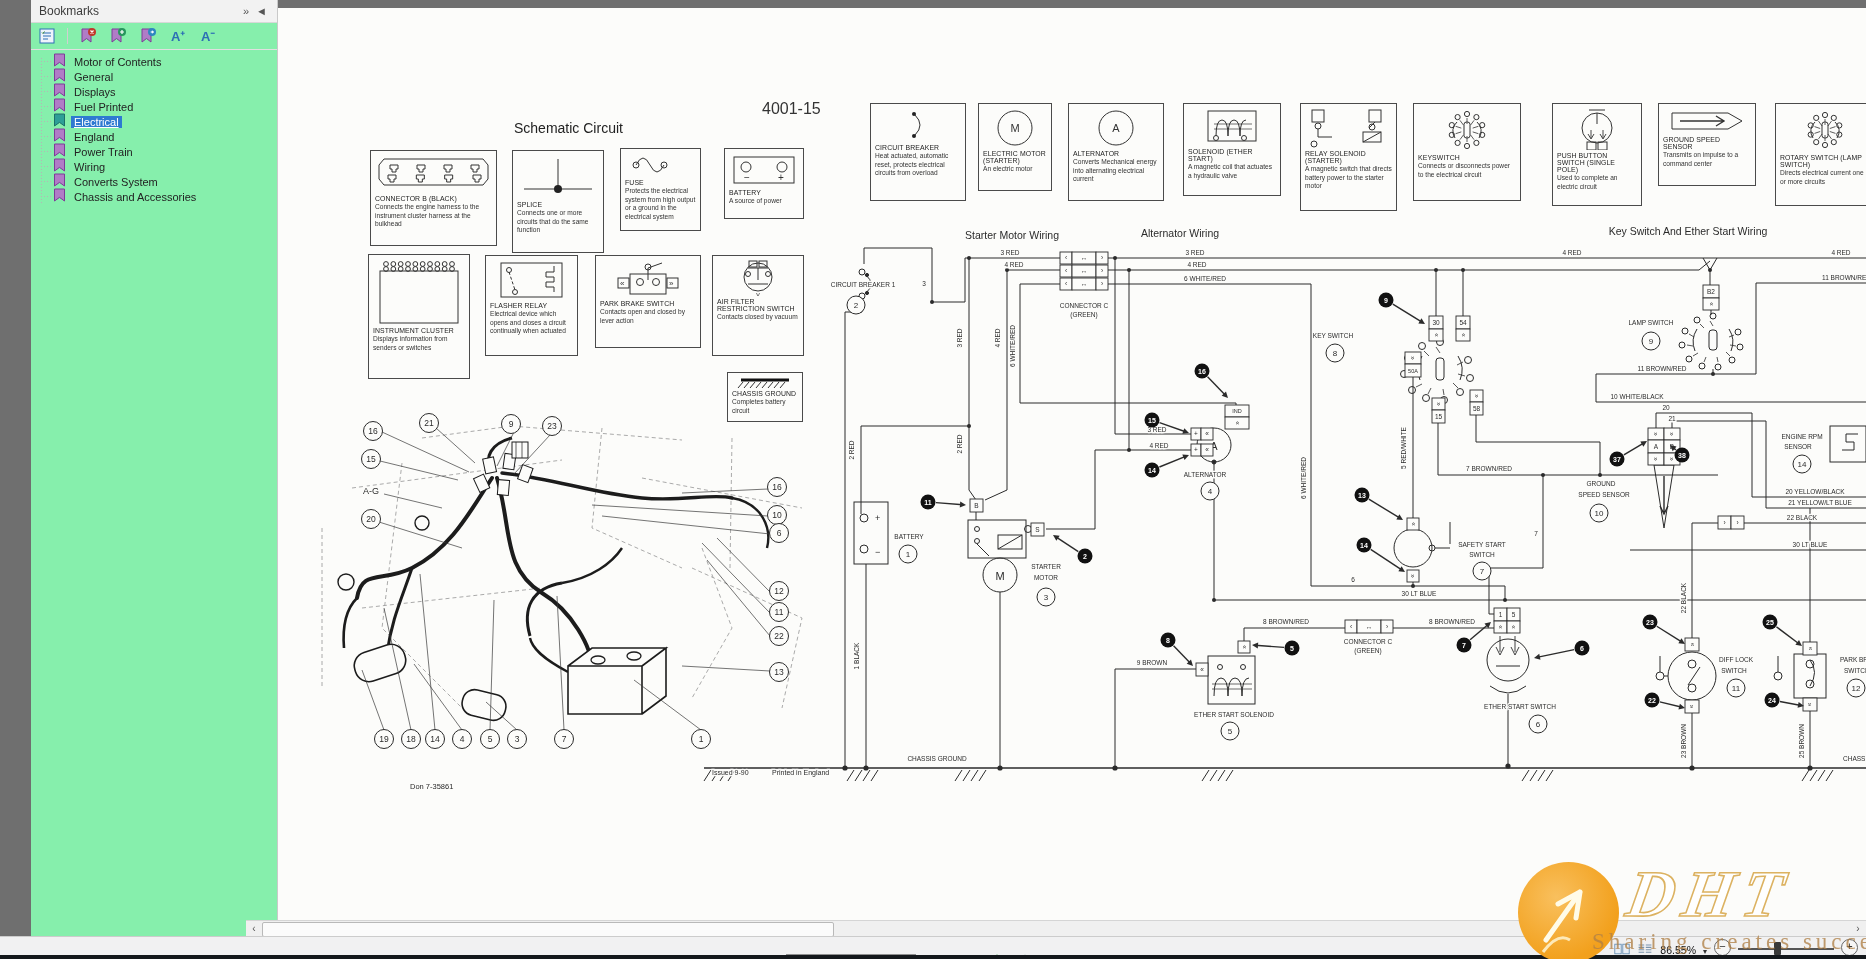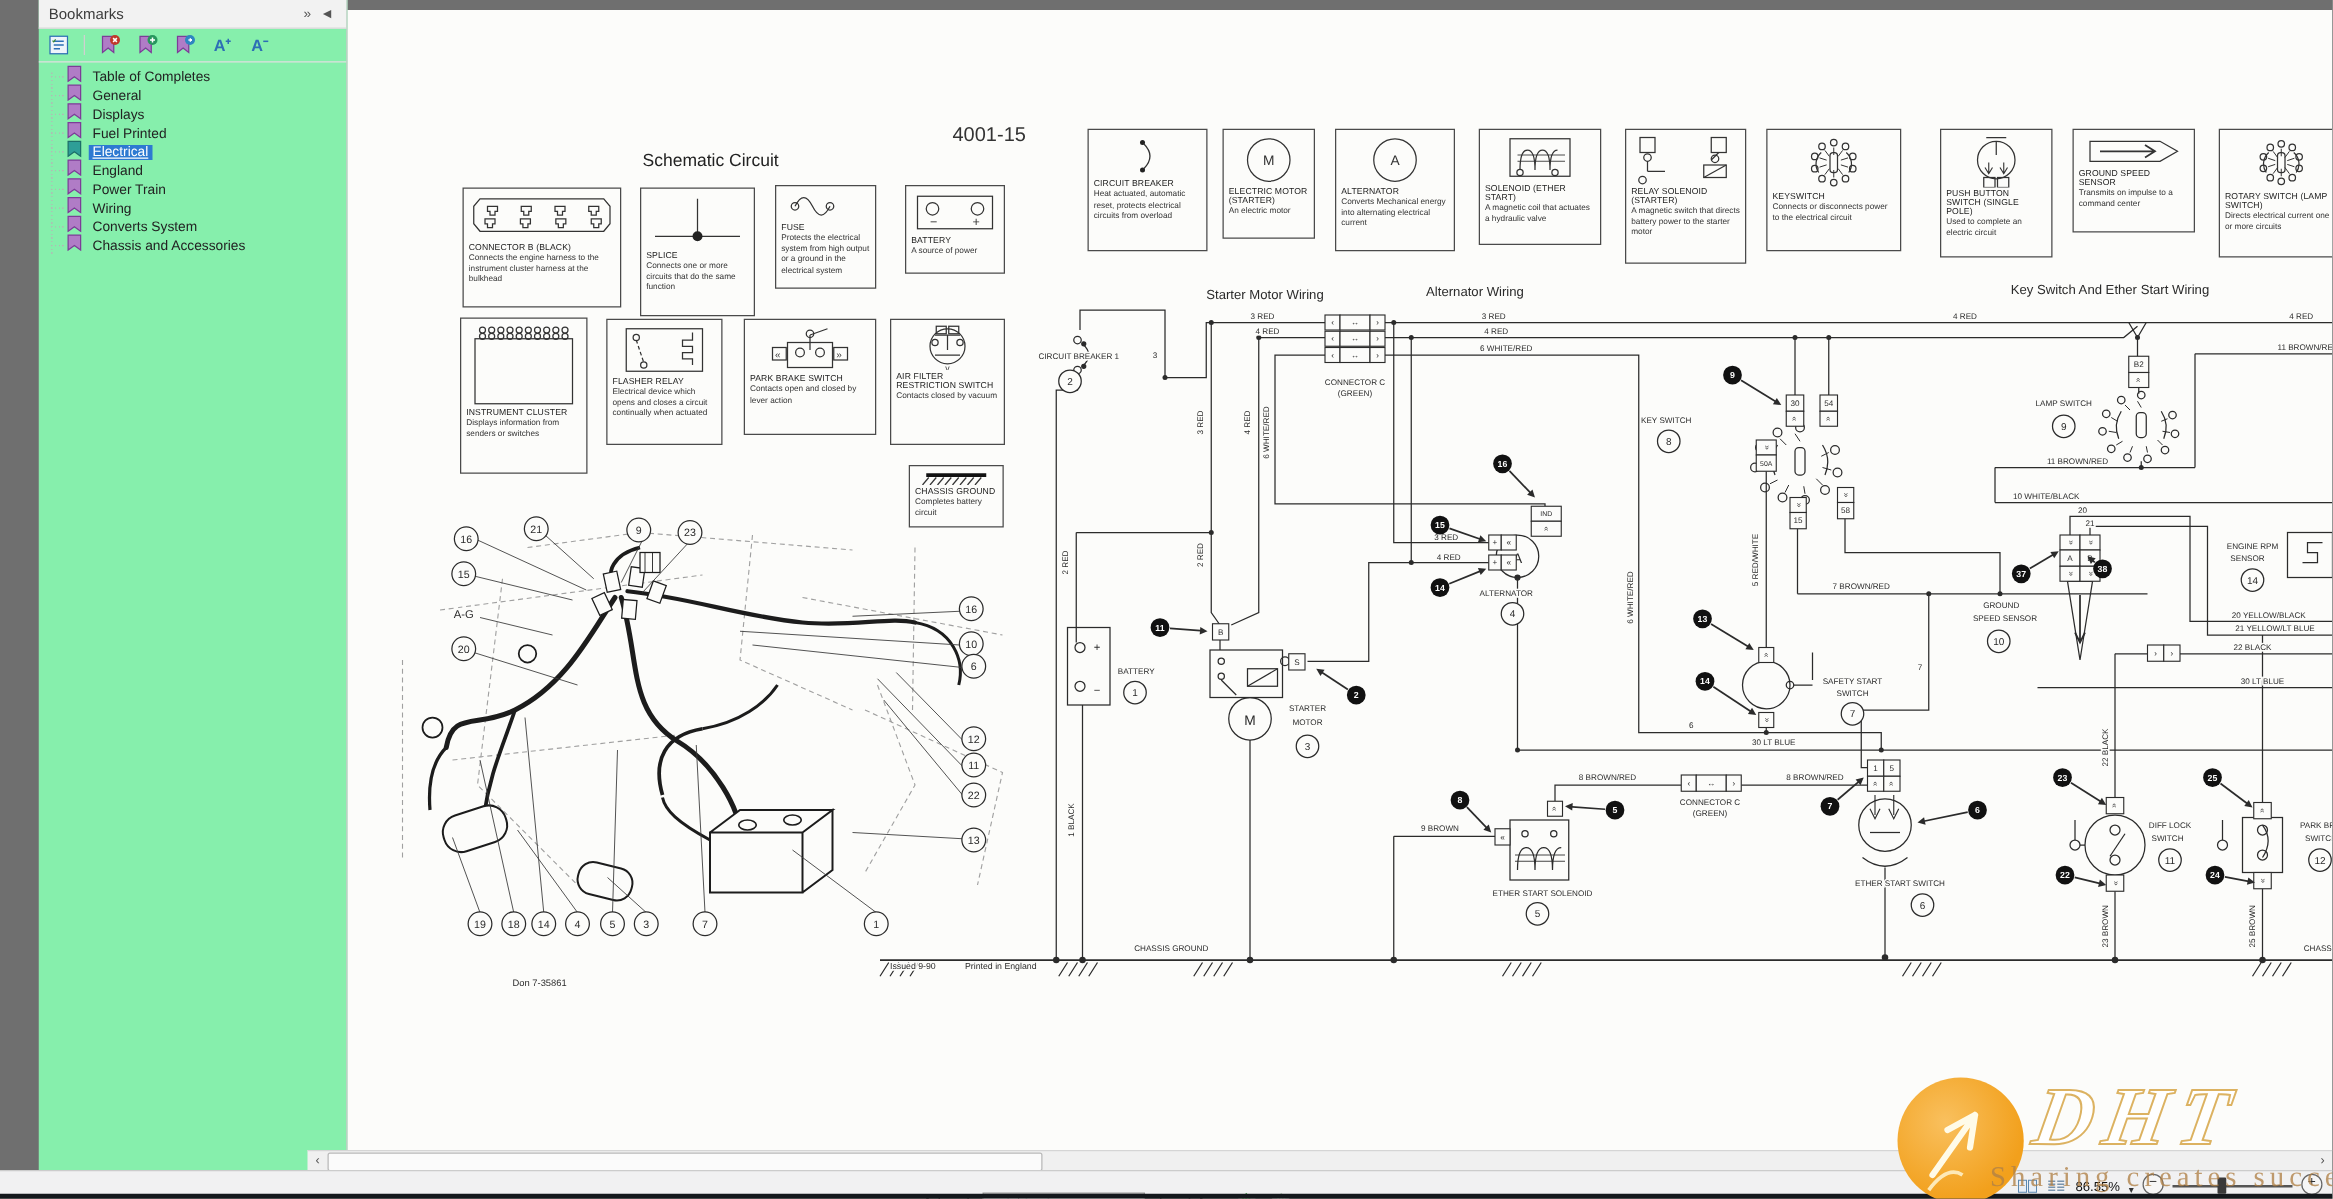--- a/index.html
+++ b/index.html
@@ -101,21 +101,21 @@
       <span class="tb-icon tb-af">A⁺</span>
       <span class="tb-icon tb-af">A⁻</span>
     </div>
     <div id="bm-list">
       <div id="bm-guide"></div>
     <div class="bm-row">
           <span class="bm-dots"></span>
           <span class="bm-flag"><svg width="13" height="14" viewBox="0 0 13 14">
               <path d="M1.5 1h10v12l-5-3.6L1.5 13z" fill="#b07cc6" stroke="#7d3c98"></path>
             </svg></span>
-          <span class="bm-label">Table of Completes</span>
+          <span class="bm-label">Motor of Contents</span>
         </div>
         <div class="bm-row">
           <span class="bm-dots"></span>
           <span class="bm-flag"><svg width="13" height="14" viewBox="0 0 13 14">
               <path d="M1.5 1h10v12l-5-3.6L1.5 13z" fill="#b07cc6" stroke="#7d3c98"></path>
             </svg></span>
           <span class="bm-label">General</span>
         </div>
         <div class="bm-row">
           <span class="bm-dots"></span>

